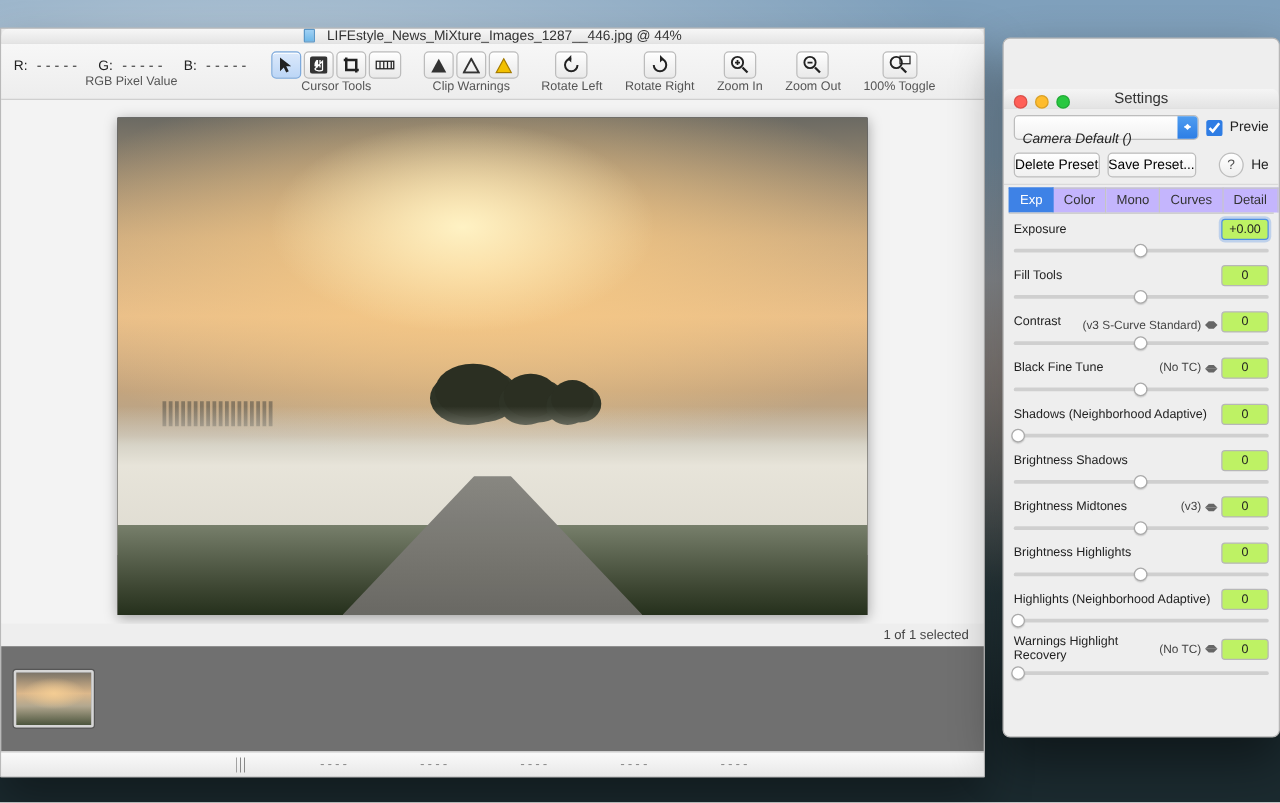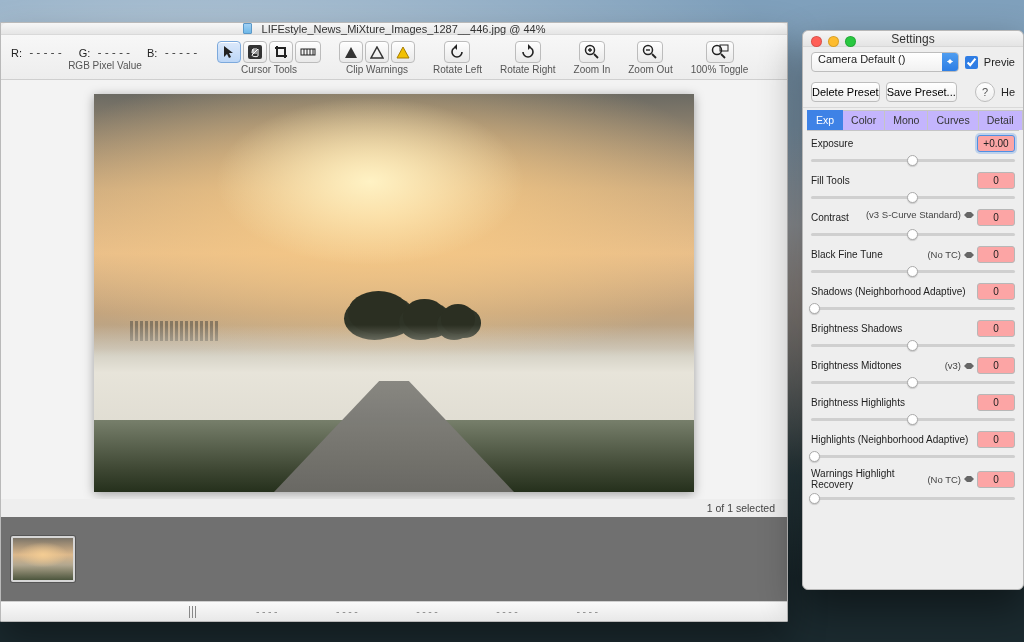--- a/index.html
+++ b/index.html
@@ -96,31 +96,31 @@
     linear-gradient(90deg, #888 0 1px, transparent 1px 3px, #888 3px 4px, transparent 4px 6px, #888 6px 7px, transparent 7px); }
 
   
   .settings-window {
     position:absolute; right:0; top:30px; width:222px; height:560px;
     background:#eeeeee; border:1px solid #b7b7b7; border-radius:6px;
     box-shadow: 0 18px 40px rgba(0,0,0,.45);
     display:flex; flex-direction:column; overflow:hidden;
   }
   .s-title { height:16px; background:linear-gradient(#f5f5f5,#e4e4e4); border-bottom:1px solid #d7d7d7;
-    display:flex; align-items:center; border-radius:6px 6px 0 0; position:relative; }
+    display:flex; align-items:flex-start; border-radius:6px 6px 0 0; position:relative;margin-top:40px; }
   .traffic { position:absolute; left:8px; top:5px; display:flex; gap:6px; }
   .traffic i { width:11px; height:11px; border-radius:50%; display:block; box-shadow:inset 0 0 0 1px rgba(0,0,0,.15); }
   .tr-r{background:#ff5f57}.tr-y{background:#febc2e}.tr-g{background:#28c840}
   .s-title-text { margin:0 auto; font-size:12px; color:#333; }
 
   .s-row { display:flex; align-items:center; gap:6px; padding:5px 8px; }
   .s-row.border-b { border-bottom:1px solid #d9d9d9; }
   select.mac, .mac-select {
     height:20px; flex:1; background:linear-gradient(#fff,#f1f1f1); border:1px solid #bdbdbd; border-radius:4px;
-    font-size:11px; padding:0 18px 0 6px; appearance:none; position:relative;
+    font-size:11px; padding:12px 18px 0 6px; appearance:none; position:relative;font-style:italic;
   }
   .sel-wrap{position:relative; flex:1;}
   .sel-wrap .arrow{position:absolute; right:1px; top:1px; bottom:1px; width:16px; background:linear-gradient(#4f9df0,#2d7ee5); border-radius:0 3px 3px 0; display:flex; align-items:center; justify-content:center;}
   .sel-wrap .arrow::before{content:""; border:3px solid transparent; border-top-color:#fff; margin-top:3px;}
   .sel-wrap .arrow::after{content:""; position:absolute; top:3px; border:3px solid transparent; border-bottom-color:#fff;}
   input[type=checkbox].mac{ width:13px; height:13px; accent-color:#2f7de4; }
   .s-label{font-size:11px; color:#222;}
   .mac-btn { height:20px; padding:0 0; background:linear-gradient(#fff,#f0f0f0); border:1px solid #bdbdbd; border-radius:4px; font-size:11px; cursor:pointer; }
   .help { width:20px; height:20px; border-radius:50%; border:1px solid #bdbdbd; background:linear-gradient(#fff,#eee); display:flex; align-items:center; justify-content:center; font-size:11px; color:#555; }
 
@@ -136,21 +136,21 @@
   .p-row-top .mac-btn{padding:0 8px}
 
   .param { margin-bottom: 6px; }
   .param .hdr { display:flex; align-items:center; justify-content:space-between; gap:6px; }
   .param .nm { font-size:10px; }
   .param .extra { font-size:9.5px; color:#444; display:flex; align-items:center; gap:2px; }
   .spin { display:inline-flex; flex-direction:column; width:10px; }
   .spin i{height:5px; border:3px solid transparent;}
   .spin .u{border-bottom-color:#666}
   .spin .d{border-top-color:#666}
-  .valbox { width:38px; height:17px; border:1px solid #b7b7b7; background:#fca5a5; font-size:10px; text-align:center; line-height:15px; border-radius:3px; }
+  .valbox { width:38px; height:17px; border:1px solid #b7b7b7; background:#bef264; font-size:10px; text-align:center; line-height:15px; border-radius:3px; }
   .valbox.hl { border-color:#4f90e3; box-shadow:0 0 0 2px rgba(79,144,227,.3); }
   .slider { position:relative; height:12px; margin-top:2px;}
   .slider .track{position:absolute; left:0; right:0; top:5px; height:3px; background:#cfcfcf; border-radius:2px;}
   .slider .knob{position:absolute; top:1px; width:11px; height:11px; background:#fff; border:1px solid #aaa; border-radius:50%; box-shadow:0 1px 1px rgba(0,0,0,.15);}
 </style>
 </head>
 <body>
 
 <div class="desktop">
 
@@ -391,21 +391,21 @@
             <div class="slider">
               <div class="track"></div>
               <div class="knob" style="left:calc(50% - 6px)"></div>
             </div>
           </div>
           <div class="param">
             <div class="hdr">
               <div style="display: flex; align-items: center; gap: 4px; flex: 1 1 0%; min-width: 0px;">
                 <span class="nm">Contrast</span>
               </div>
-              <div style="display: flex; align-items: flex-start; gap: 3px;">
+              <div style="display: flex; align-items: flex-end; gap: 3px;">
                 <span class="extra">(v3 S-Curve Standard)</span>
                 <span class="spin">
                   <i class="u"></i>
                   <i class="d"></i>
                 </span>
                 <div class="valbox">0</div>
               </div>
             </div>
             <div class="slider">
               <div class="track"></div>

